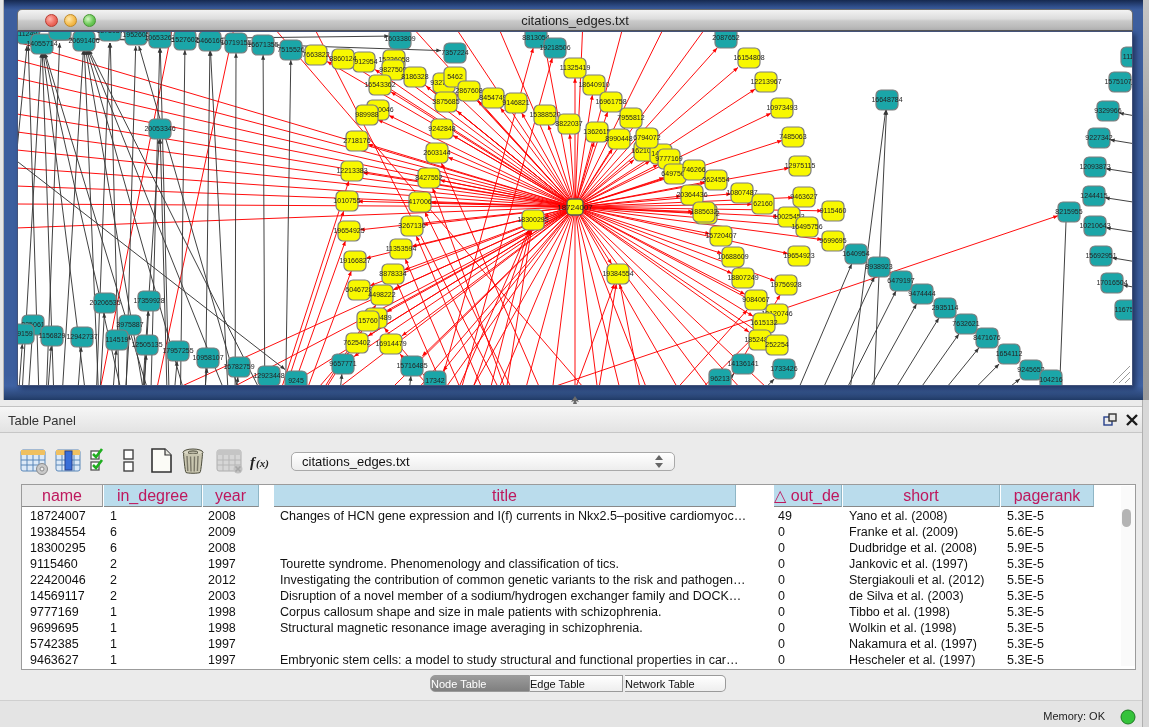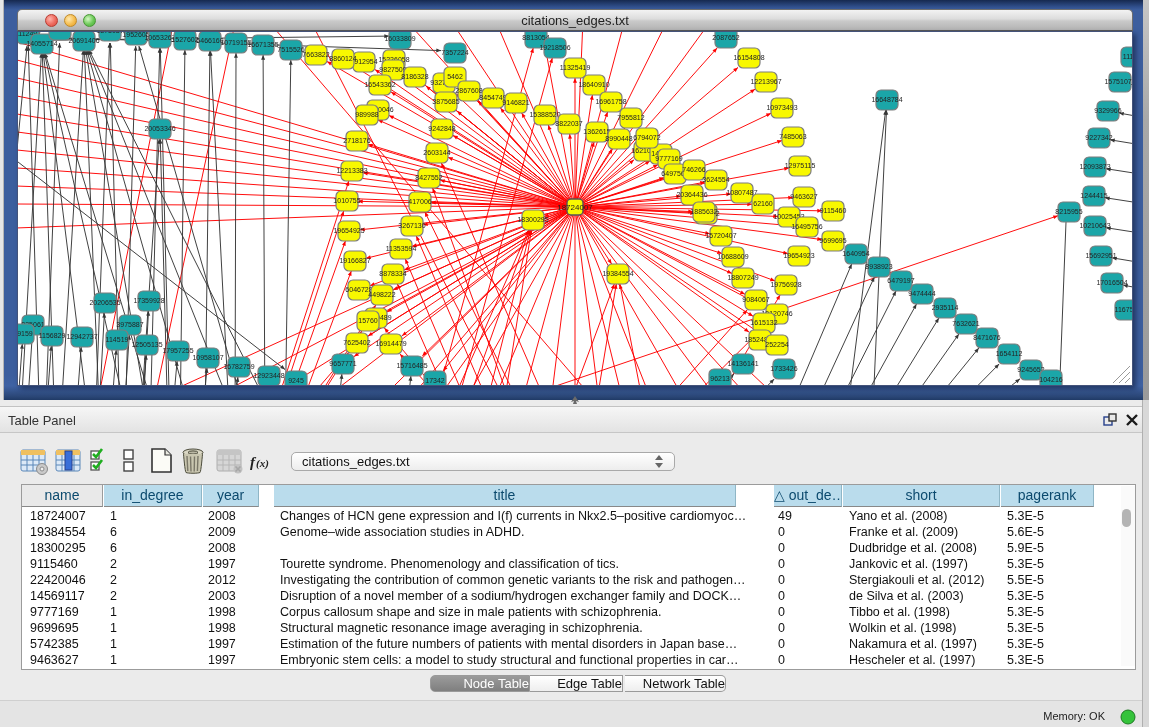--- a/index.html
+++ b/index.html
@@ -7,27 +7,27 @@
 #rstrip{position:absolute;left:1143px;top:0;width:6px;height:400px;background:linear-gradient(180deg,#c6c6c6 0,#a8a8a8 120px,#9a9a9a 400px);z-index:30}
 #rstrip2{position:absolute;left:1142px;top:400px;width:7px;height:327px;background:#d8d8d8;border-left:1px solid #b0b0b0;z-index:30}
 #titlebar{position:absolute;left:17px;top:9px;width:1116px;height:22px;background:linear-gradient(180deg,#f3f3f3 0,#dcdcdc 45%,#c9c9c9 55%,#b3b3b3 100%);border:1px solid #6f6f6f;border-bottom:1px solid #585858;border-radius:5px 5px 0 0;}
 #titlebar .t{position:absolute;left:0;right:0;top:3px;text-align:center;font-size:13px;color:#222}
 .tl{position:absolute;top:4px;width:13px;height:13px;border-radius:50%}
 #panel{position:absolute;left:0;top:400px;width:1149px;height:300px;background:#ebebeb}
 #phdr{position:absolute;left:0;top:406px;width:1149px;height:27px;background:linear-gradient(180deg,#f6f6f6,#e3e3e3);border-top:1px solid #c2c2c2;border-bottom:1px solid #c6c6c6}
 #phdr .t{position:absolute;left:8px;top:6px;font-size:13px;color:#333}
 #combo{position:absolute;left:291px;top:452px;width:384px;height:19px;background:linear-gradient(180deg,#ffffff,#ededed);border:1px solid #a9a9a9;border-radius:5px;font-size:13px;color:#111;padding:1px 0 0 10px}
 #tbl{position:absolute;left:21px;top:484px;width:1115px;height:186px;background:#fff;border:1px solid #9b9b9b}
-.th{position:absolute;top:485px;height:22px;border-right:1px solid #8fb6c6;border-bottom:1px solid #888;font-size:14px;color:#0c4a6e;text-align:center;line-height:21px;background:#badcec;white-space:nowrap;overflow:hidden}
+.th{position:absolute;top:485px;height:22px;border-right:1px solid #8fb6c6;border-bottom:1px solid #888;font-size:16px;color:#be185d;text-align:center;line-height:21px;background:#badcec;white-space:nowrap;overflow:hidden}
 .tr{position:absolute;left:22px;width:1070px;height:16px;font-size:12.5px;color:#111;white-space:nowrap}
 .tr span{position:absolute;top:0;line-height:16px}
 .c0{left:8px}.c1{left:88px}.c2{left:186px}.c3{left:258px;width:496px;overflow:hidden}.c4{left:756px}
 .c5{left:827px}.c6{left:985px}
 #tabs{position:absolute;left:430px;top:675px;height:17px}
-.seg{position:absolute;top:0;height:17px;border:1px solid #9a9a9a;font-size:13px;text-align:right;background:linear-gradient(180deg,#ffffff,#eeeeee);color:#111;line-height:16px}
+.seg{position:absolute;top:0;height:17px;border:1px solid #9a9a9a;font-size:11px;text-align:left;background:linear-gradient(180deg,#ffffff,#eeeeee);color:#111;line-height:16px}
 #bbar{position:absolute;left:0;top:700px;width:1149px;height:27px;background:#e4e4e4;border-top:1px solid #cfcfcf}
 #mem{position:absolute;right:44px;top:9px;font-size:11px;color:#222}
 svg{display:block}
 </style></head><body>
 <div id="desk"></div>
 <div id="lstrip"></div>
 <div id="rstrip"></div>
 <div id="rstrip2"></div>
 <div id="titlebar">
  <span class="tl" style="left:27px;background:radial-gradient(circle at 4px 4px,#ffb3ab,#ee6a5e 55%,#d44c3e);border:1px solid #b83b31"></span>
@@ -800,21 +800,20 @@
     <span class="c2">2008</span>
     <span class="c3">Changes of HCN gene expression and I(f) currents in Nkx2.5–positive cardiomyoc…</span>
     <span class="c4">49</span>
     <span class="c5">Yano et al. (2008)</span>
     <span class="c6">5.3E-5</span>
   </div>
 <div class="tr" style="top:524px">
     <span class="c0">19384554</span>
     <span class="c1">6</span>
     <span class="c2">2009</span>
-    <span class="c3">Genome–wide association studies in ADHD.</span>
     <span class="c4">0</span>
     <span class="c5">Franke et al. (2009)</span>
     <span class="c6">5.6E-5</span>
   </div>
 <div class="tr" style="top:540px">
     <span class="c0">18300295</span>
     <span class="c1">6</span>
     <span class="c2">2008</span>
     <span class="c4">0</span>
     <span class="c5">Dudbridge et al. (2008)</span>
@@ -862,21 +861,20 @@
     <span class="c2">1998</span>
     <span class="c3">Structural magnetic resonance image averaging in schizophrenia.</span>
     <span class="c4">0</span>
     <span class="c5">Wolkin et al. (1998)</span>
     <span class="c6">5.3E-5</span>
   </div>
 <div class="tr" style="top:636px">
     <span class="c0">5742385</span>
     <span class="c1">1</span>
     <span class="c2">1997</span>
-    <span class="c3">Estimation of the future numbers of patients with mental disorders in Japan base…</span>
     <span class="c4">0</span>
     <span class="c5">Nakamura et al. (1997)</span>
     <span class="c6">5.3E-5</span>
   </div>
 <div class="tr" style="top:652px">
     <span class="c0">9463627</span>
     <span class="c1">1</span>
     <span class="c2">1997</span>
     <span class="c3">Embryonic stem cells: a model to study structural and functional properties in car…</span>
     <span class="c4">0</span>

